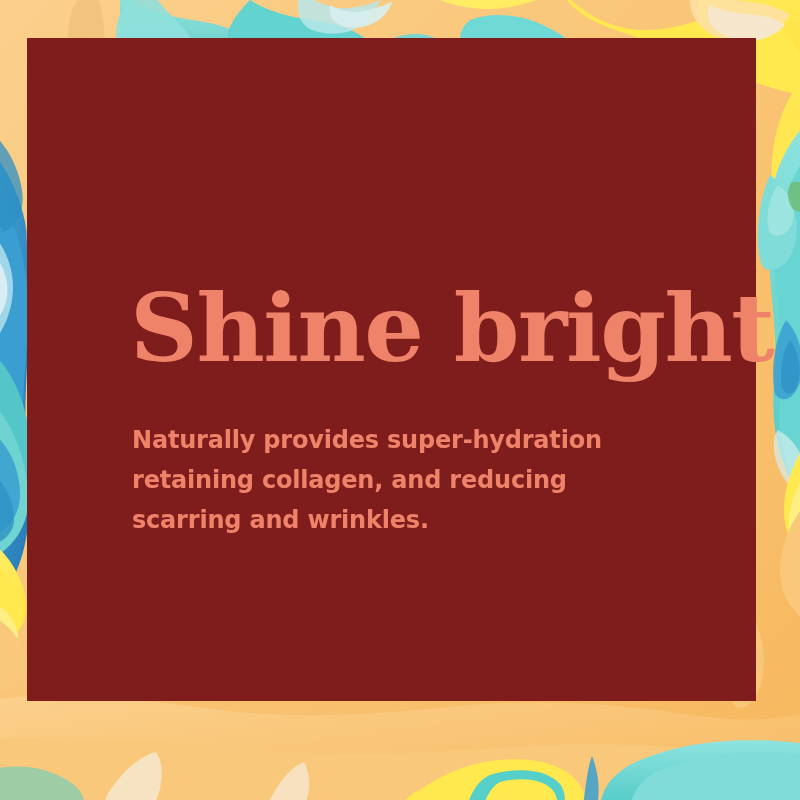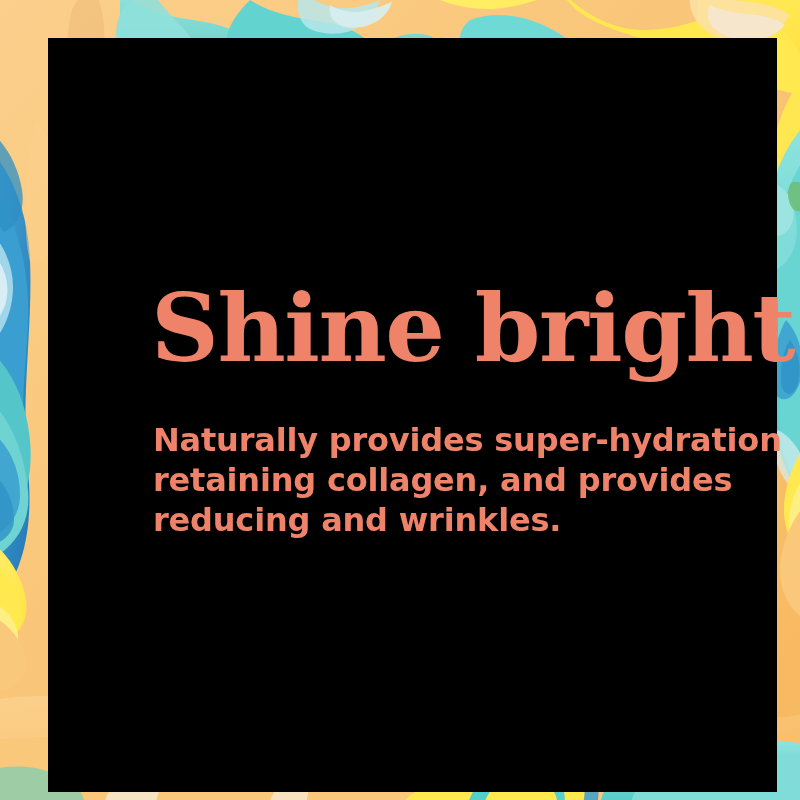--- a/index.html
+++ b/index.html
@@ -16,25 +16,25 @@
   }
   #marble-bg {
     position: absolute;
     inset: 0;
     width: 800px;
     height: 800px;
     display: block;
   }
   #card {
     position: absolute;
-    left: 48px;
+    left: 27px;
     top: 38px;
     width: 729px;
-    height: 754px;
-    background: #000000;
+    height: 663px;
+    background: #7f1d1d;
   }
   #headline {
     position: absolute;
     left: 103px;
     top: 243px;
     margin: 0;
     font-family: "DejaVu Serif", "Liberation Serif", serif;
     font-weight: 700;
     font-size: 94px;
     line-height: 1.0;
@@ -43,21 +43,21 @@
     white-space: nowrap;
   }
   #subcopy {
     position: absolute;
     left: 105px;
     top: 382px;
     width: 570px;
     margin: 0;
     font-family: "DejaVu Sans", "Liberation Sans", sans-serif;
     font-weight: 700;
-    font-size: 32px;
+    font-size: 24px;
     line-height: 40px;
     letter-spacing: -0.2px;
     color: #ef8369;
   }
   #subcopy .line { display: block; white-space: nowrap; }
 </style>
 </head>
 <body>
 
 <div id="poster">
@@ -141,18 +141,18 @@
     <path d="M-10,770 C20,762 50,768 70,782 C82,790 86,800 84,810 L-10,810 Z" fill="#54cfc9" opacity="0.55"></path>
 
     <path d="M36,120 C60,150 70,190 60,230 C54,254 40,266 30,262 C22,230 24,160 36,120 Z" fill="#fbd08c" opacity="0.5"></path>
     <path d="M740,600 C760,620 768,650 762,680 C757,702 744,712 734,706 C726,676 728,626 740,600 Z" fill="#fbd08c" opacity="0.55"></path>
   </svg>
 
   <div id="card">
     <h1 id="headline">Shine bright</h1>
     <p id="subcopy">
       <span class="line">Naturally provides super-hydration</span>
-      <span class="line">retaining collagen, and provides</span>
-      <span class="line">reducing and wrinkles.</span>
+      <span class="line">retaining collagen, and reducing</span>
+      <span class="line">scarring and wrinkles.</span>
     </p>
   </div>
 
 </div>
 
 </body></html>

